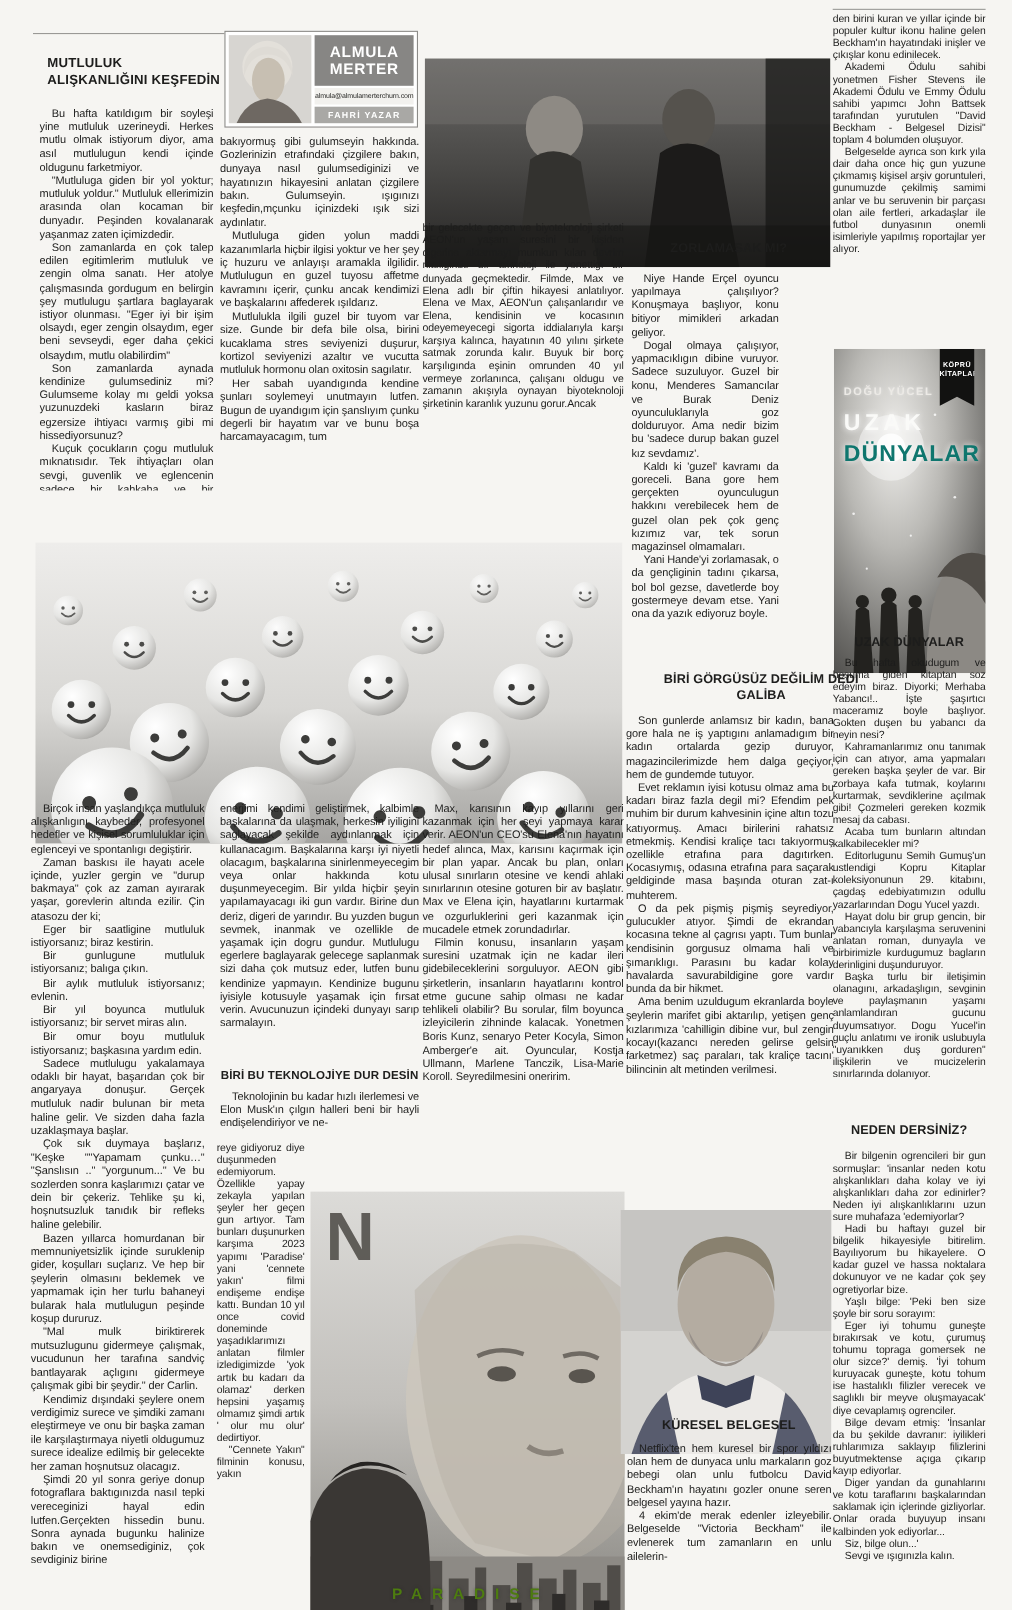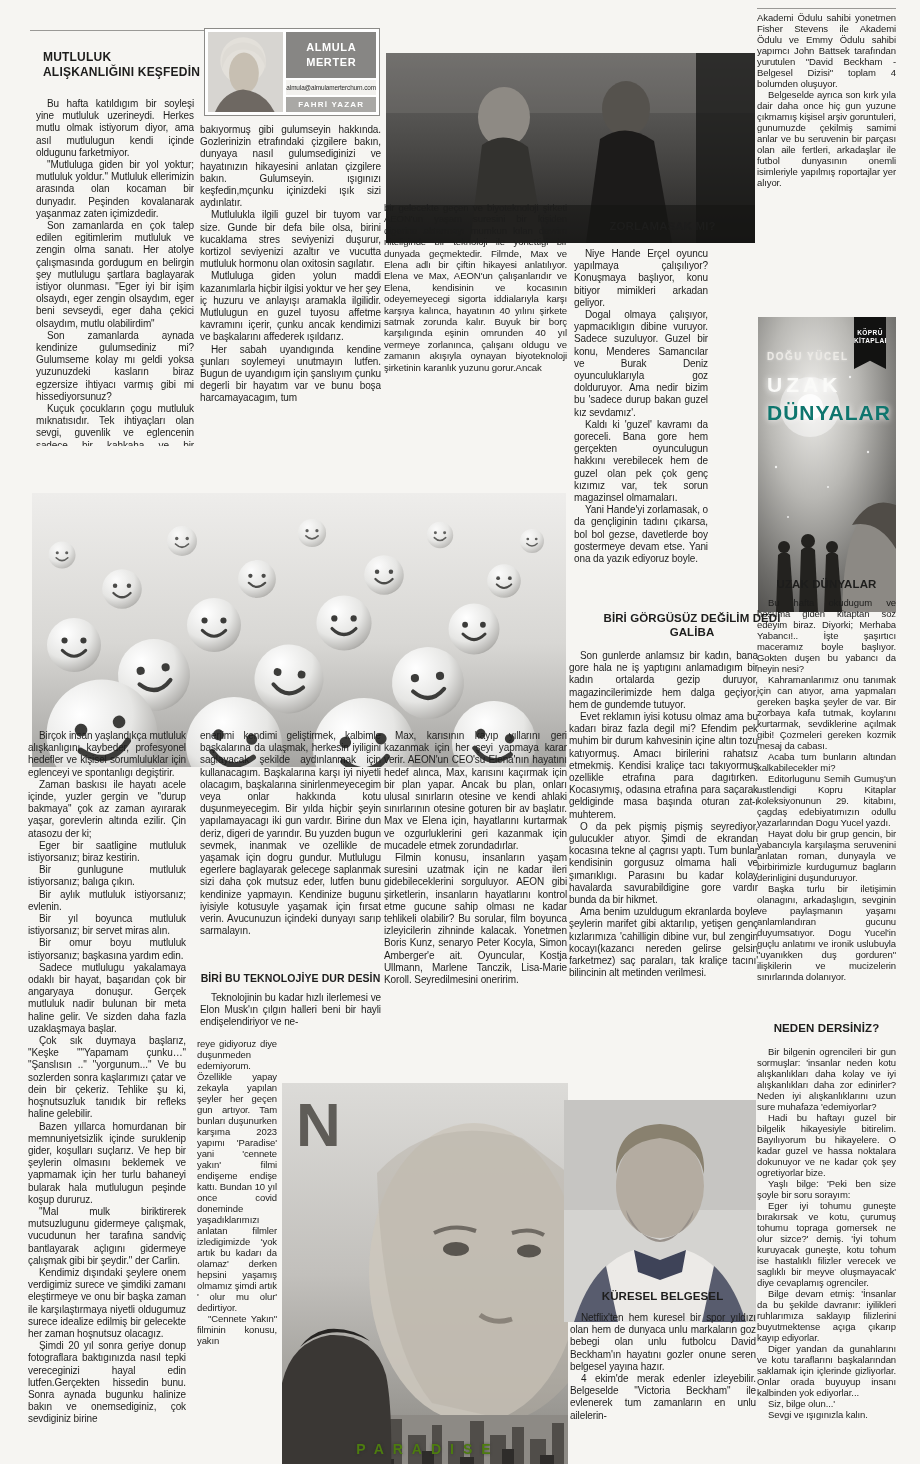--- a/index.html
+++ b/index.html
@@ -14,21 +14,21 @@
   .sz96 { font-size:9.6px; line-height:11.4px; }
   .sz95 { font-size:9.5px; line-height:11px; }
   .headline { font-weight:bold; font-size:12px; line-height:14.5px; letter-spacing:0.2px; }
   .sec-h { font-weight:bold; font-size:11.5px; line-height:13.5px; text-align:center; letter-spacing:0.1px; }
   .sec-h.sm { font-size:10.5px; }
   
   .byline { border:1px solid #8c8b88; background:#fff; display:flex; padding:3px; gap:3px; }
   .b-photo { width:86px; overflow:hidden; background:#d7d5d1; }
   .b-photo svg { display:block; width:100%; height:100%; }
   .b-right { flex:1; display:flex; flex-direction:column; }
-  .b-name { flex:1; background:#878684; color:#fff; font-weight:bold; font-size:11px; line-height:15px;
+  .b-name { flex:1; background:#878684; color:#fff; font-weight:bold; font-size:14px; line-height:15px;
             display:flex; align-items:center; justify-content:center; text-align:center; letter-spacing:0.6px; }
   .b-email { height:15px; margin-top:2px; background:#f2f1ee; color:#2a2a28; font-size:6.4px;
              display:flex; align-items:center; justify-content:center; letter-spacing:-0.1px; }
   .b-role { height:15px; margin-top:2px; background:#a9a8a5; color:#fff; font-size:8px; font-weight:bold;
             display:flex; align-items:center; justify-content:center; letter-spacing:1.2px; }
   
   .photo { overflow:hidden;margin-top:45px; }
   .photo svg { display:block; }
   
   .pn { position:absolute; top:6px; left:14px; font-size:62px; font-weight:bold; color:#4b4843; opacity:0.85; }
@@ -71,22 +71,22 @@
     </div>
     <div class="b-right">
       <div class="b-name">ALMULA MERTER</div>
       <div class="b-email">almula@almulamerterchurn.com</div>
       <div class="b-role">FAHRİ YAZAR</div>
     </div>
   </div>
 
   <section class="abs body-text cont" style="left:200px;top:124px;width:181px;height:322px;">
       <p>bakıyormuş gibi gulumseyin hakkında. Gozlerinizin etrafındaki çizgilere bakın, dunyaya nasıl gulumsediginizi ve hayatınızın hikayesini anlatan çizgilere bakın. Gulumseyin. ışıgınızı keşfedin,mçunku içinizdeki ışık sizi aydınlatır.</p>
+      <p>Mutluluga giden yolun maddi kazanımlarla hiçbir ilgisi yoktur ve her şey iç huzuru ve anlayışı aramakla ilgilidir. Mutlulugun en guzel tuyosu affetme kavramını içerir, çunku ancak kendimizi ve başkalarını affederek ışıldarız.</p>
       <p>Mutlulukla ilgili guzel bir tuyom var size. Gunde bir defa bile olsa, birini kucaklama stres seviyenizi duşurur, kortizol seviyenizi azaltır ve vucutta mutluluk hormonu olan oxitosin sagılatır.</p>
-      <p>Mutluluga giden yolun maddi kazanımlarla hiçbir ilgisi yoktur ve her şey iç huzuru ve anlayışı aramakla ilgilidir. Mutlulugun en guzel tuyosu affetme kavramını içerir, çunku ancak kendimizi ve başkalarını affederek ışıldarız.</p>
       <p>Her sabah uyandıgında kendine şunları soylemeyi unutmayın lutfen. Bugun de uyandıgım için şanslıyım çunku degerli bir hayatım var ve bunu boşa harcamayacagım, tum</p>
     </section>
 
   <div class="abs photo" style="left:386px;top:8px;width:369px;height:190px;">
     <svg width="369" height="190" viewBox="0 0 369 190" aria-hidden="true">
       <defs>
         <linearGradient id="ti" x1="0" y1="0" x2="0" y2="1">
           <stop offset="0" stop-color="#6b6a68"></stop>
             <stop offset="0.5" stop-color="#4a4947"></stop>
             <stop offset="1" stop-color="#262524"></stop>
@@ -267,20 +267,21 @@
     </svg>
   </div>
 
   <h3 class="abs sec-h" style="left:570px;top:1290px;width:185px;">KÜRESEL BELGESEL</h3>
   <section class="abs body-text" style="left:570px;top:1312px;width:186px;height:150px;">
       <p>Netflix'ten hem  kuresel bir spor yıldızı olan hem de dunyaca unlu markaların goz bebegi olan unlu futbolcu David Beckham'ın hayatını gozler onune seren belgesel yayına hazır.</p>
       <p>4 ekim'de merak edenler izleyebilir. Belgeselde "Victoria Beckham" ile evlenerek tum zamanların en unlu ailelerin-</p>
     </section>
 
   <section class="abs body-text cont sz95" style="left:757px;top:12px;width:139px;height:242px;">
+      <p>den birini kuran ve yıllar içinde bir populer kultur ikonu haline gelen Beckham'ın hayatındaki inişler ve çıkışlar konu edinilecek.</p>
       <p>Akademi Ödulu sahibi yonetmen Fisher Stevens ile Akademi Ödulu ve Emmy Ödulu sahibi yapımcı John Battsek tarafından yurutulen "David Beckham - Belgesel Dizisi" toplam 4 bolumden oluşuyor.</p>
       <p>Belgeselde ayrıca son kırk yıla dair daha once hiç gun yuzune çıkmamış kişisel arşiv goruntuleri, gunumuzde çekilmiş samimi anlar ve bu seruvenin bir parçası olan aile fertleri, arkadaşlar ile futbol dunyasının onemli isimleriyle yapılmış roportajlar yer alıyor.</p>
     </section>
 
   <div class="abs photo" style="left:758px;top:272px;width:138px;height:295px;">
     <svg width="138" height="295" viewBox="0 0 138 295" aria-hidden="true">
       <defs>
         <radialGradient id="bc" cx="0.4" cy="0.28" r="0.95">
           <stop offset="0" stop-color="#efeeeb"></stop>
             <stop offset="0.35" stop-color="#b9b8b4"></stop>

